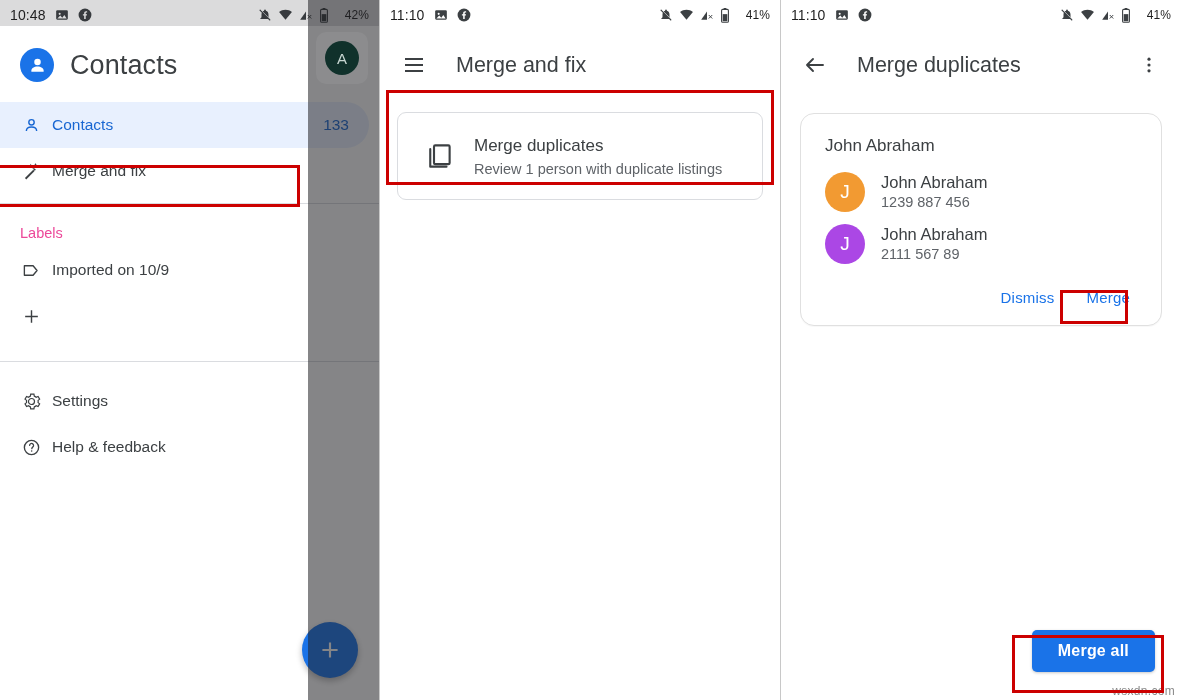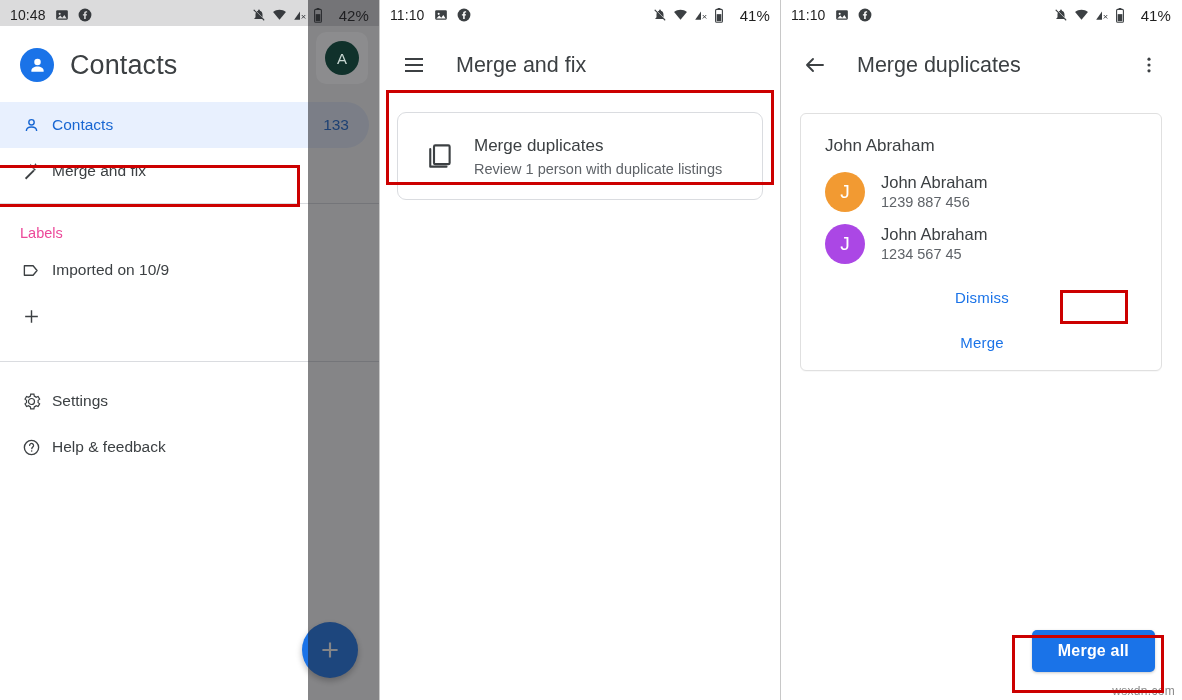--- a/index.html
+++ b/index.html
@@ -20,21 +20,21 @@
 
   
   .statusbar {
     height:30px; display:flex; align-items:center;
     padding:0 10px; font-size:13.5px; color:#1f1f1f;
     letter-spacing:0.1px;
   }
   .sb-left { display:flex; align-items:center; gap:9px; }
   .sb-time { font-size:14px; color:#1f1f1f; font-weight:400; }
   .sb-right { margin-left:auto; display:flex; align-items:center; gap:6px; }
-  .sb-batt { font-size:15px; color:#1f1f1f; margin-left:10px; }
+  .sb-batt { font-size:12px; color:#1f1f1f; margin-left:10px; }
   .ico { display:inline-block; line-height:0; }
 
   
   .app-header {
     height:70px; display:flex; align-items:center; gap:16px;
     padding:0 20px; background:#ffffff;
   }
   .app-logo {
     width:34px; height:34px; border-radius:50%;
     background:#1a73e8; display:flex; align-items:center; justify-content:center;
@@ -109,36 +109,36 @@
     height:88px; display:flex; align-items:center; gap:20px;
     padding:0 22px 0 26px;
   }
   .merge-card .mc-texts { display:flex; flex-direction:column; gap:5px; }
   .mc-title { font-size:17px; color:#3c4043; }
   .mc-sub { font-size:14.5px; color:#5f6368; }
 
   
   .dup-card {
     margin:13px 19px 0 19px;
-    border:1px solid #e0e0e0; border-radius:6px; background:#fff;
+    border:1px solid #e0e0e0; border-radius:14px; background:#fff;
     padding:22px 20px 10px 24px;
     box-shadow:0 1px 1px rgba(0,0,0,0.03);
   }
   .dup-head { font-size:17px; color:#3c4043; margin-bottom:16px; }
   .dup-row { display:flex; align-items:center; gap:16px; margin-bottom:12px; }
   .dup-av {
     width:40px; height:40px; border-radius:50%; flex:0 0 40px;
     display:flex; align-items:center; justify-content:center;
     color:#fff; font-size:19px; font-weight:400;
   }
   .dup-name { font-size:16.5px; color:#3c4043; line-height:1.25; }
   .dup-phone { font-size:14.5px; color:#5f6368; line-height:1.35; }
   .dup-actions {
-    display:flex; align-items:center; justify-content:flex-end;
-    gap:14px; padding-top:6px; padding-bottom:2px; padding-right:2px;flex-direction:column;
+    display:flex; align-items:flex-end; justify-content:flex-end;
+    gap:14px; padding-top:6px; padding-bottom:2px; padding-right:2px;
   }
   .txt-btn {
     font-size:15px; color:#1a73e8; font-weight:500;
     padding:7px 9px; border-radius:4px; background:transparent; border:none;
     cursor:pointer; letter-spacing:0.2px;
     font-family:"Liberation Sans", sans-serif;
   }
   .merge-all-btn {
     position:absolute; right:26px; bottom:28px;
     background:#1a73e8; color:#fff; border:none; border-radius:5px;
@@ -460,21 +460,21 @@
           <div class="dup-phone">1239 887 456</div>
         </div>
       </div>
 
       <div class="dup-row">
         <div class="dup-av" style="background:#AB47E5;">
           <span>J</span>
         </div>
         <div>
           <div class="dup-name">John Abraham</div>
-          <div class="dup-phone">1234 567 45</div>
+          <div class="dup-phone">2111 567 89</div>
         </div>
       </div>
 
       <div class="dup-actions">
         <button class="txt-btn">Dismiss</button>
         <button class="txt-btn">Merge</button>
       </div>
     </div>
 
     <button class="merge-all-btn">Merge all</button>

